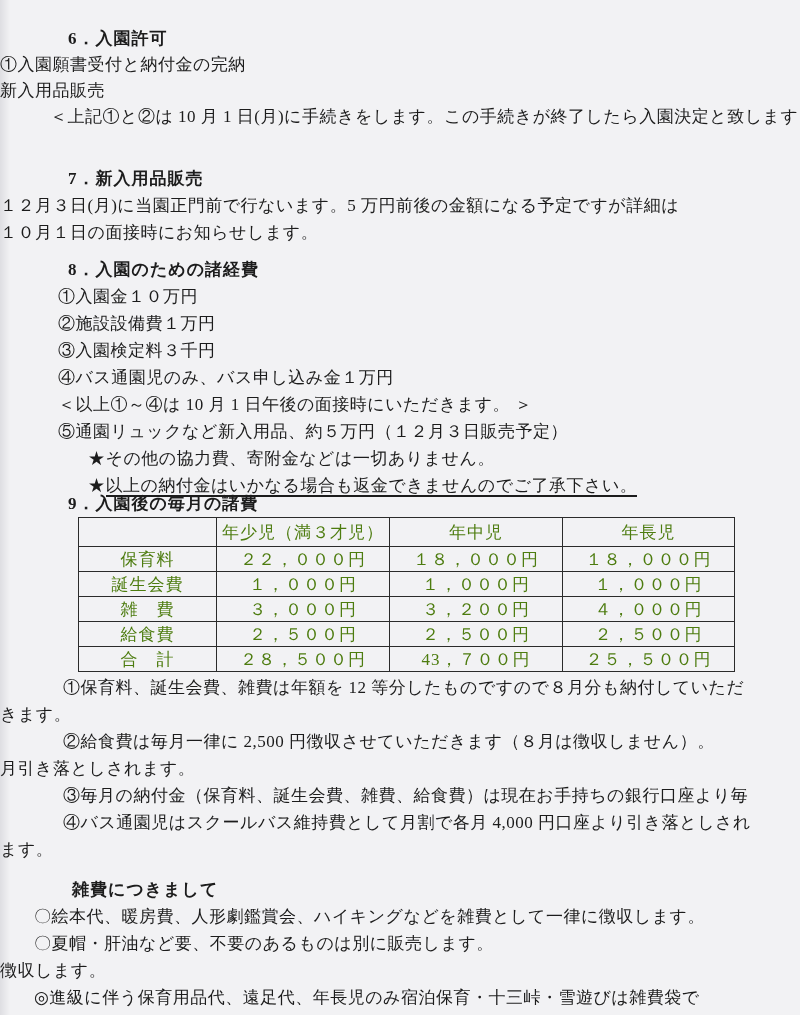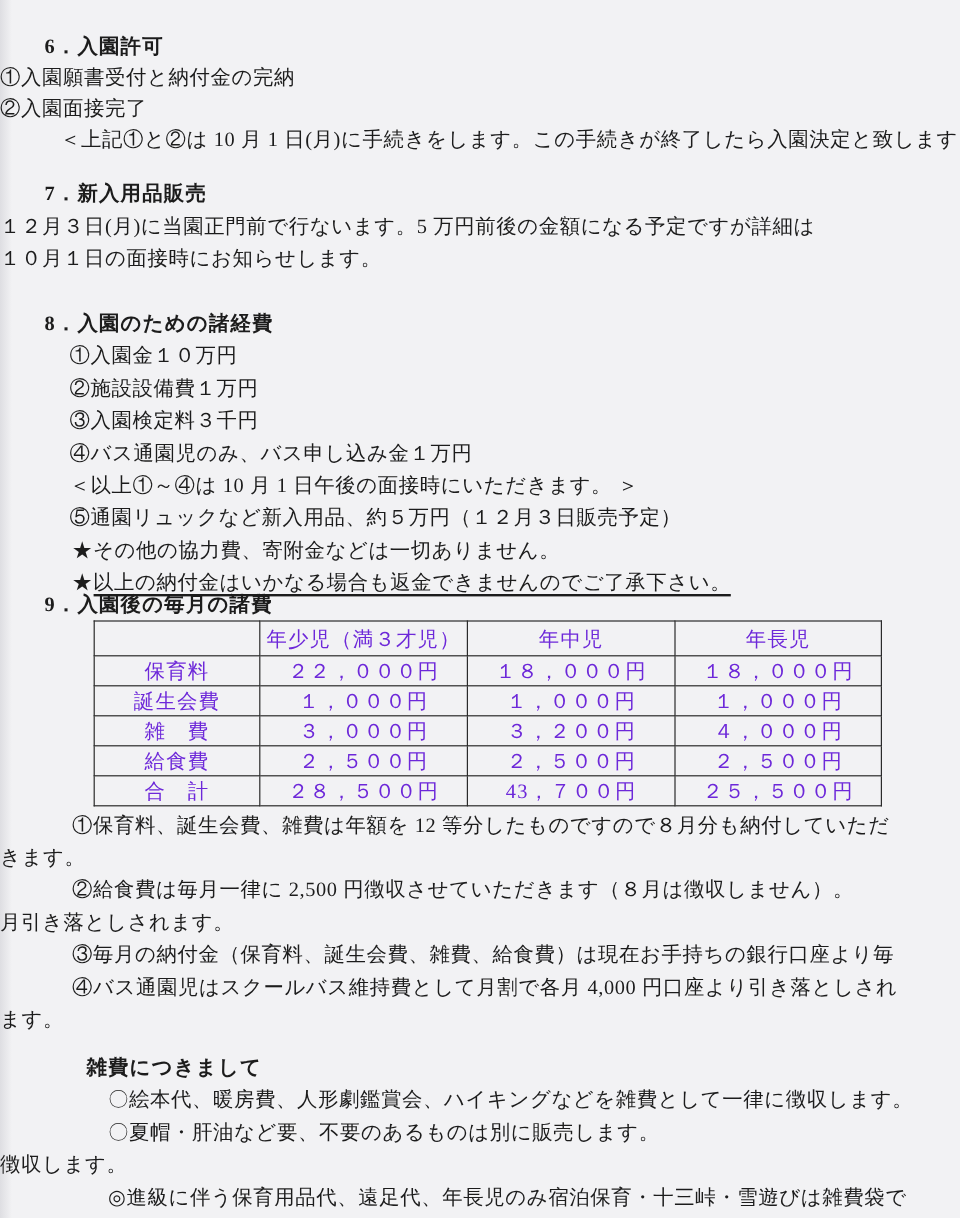--- a/index.html
+++ b/index.html
@@ -24,32 +24,32 @@
   }
   .sec{position:absolute;left:0;width:800px;}
   .line{
     height:27px;line-height:27px;
     font-size:17px;
     letter-spacing:0.5px;
     white-space:nowrap;
   }
   .h{font-weight:bold;letter-spacing:1px;}
   .x50{padding-left:50px;}
-  .x54{padding-left:37px;}
+  .x54{padding-left:68px;}
   .x58{padding-left:58px;}
-  .x60{padding-left:60px;}
-  .x66{padding-left:62px;margin-left:28px;}
+  .x60{padding-left:48px;margin-left:15px;}
+  .x66{padding-left:34px;}
   .x68{}
   .x72{padding-left:72px;font-family:Liberation Serif, serif;}
   .x84{}
-  .x100{padding-left:60px;}
+  .x100{padding-left:88px;}
 
   .sec6{top:26px;}
   .sec6 .line{height:26px;line-height:26px;}
-  .sec7{top:148px;}
+  .sec7{top:165px;}
   .sec8{top:256px;}
   .sec9{top:490px;}
   .secmisc{top:876px;}
 
   .u{border-bottom:2px solid #1c1c1c;padding-bottom:0px;}
 
   table.fee{
     position:absolute;
     left:78px;top:517px;
     width:652px;
@@ -57,42 +57,42 @@
     table-layout:fixed;
   }
   table.fee td,table.fee th{
     border:1.6px solid #2b2b2b;
     text-align:center;
     vertical-align:middle;
     font-size:17px;
     font-weight:normal;
     padding:0;
     letter-spacing:1px;
-    color:#6d28d9;
+    color:#4d7c0f;
     overflow:hidden;
   }
   table.fee tr.head td{height:28px;}
   table.fee tr.data td{height:24px;}
   .col-label{width:137px;}
   .col-a{width:172px;}
   .col-b{width:172px;}
   .col-c{width:171px;}
   td.amt{letter-spacing:1.5px;}
 
   .notes{position:absolute;left:0;top:674px;width:800px;}
 </style>
 </head>
 <body>
 
 <div class="page">
 
   <div class="sec sec6">
     <div class="line h x54">6．入園許可</div>
     <div class="line x68">①入園願書受付と納付金の完納</div>
-    <div class="line x68">②入園面接完了</div>
+    <div class="line x68">新入用品販売</div>
     <div class="line x50">＜上記①と②は 10 月 1 日(月)に手続きをします。この手続きが終了したら入園決定と致します＞</div>
   </div>
 
   <div class="sec sec7">
     <div class="line h x54">7．新入用品販売</div>
     <div class="line x68">１２月３日(月)に当園正門前で行ないます。5 万円前後の金額になる予定ですが詳細は</div>
     <div class="line x68">１０月１日の面接時にお知らせします。</div>
   </div>
 
   <div class="sec sec8">

